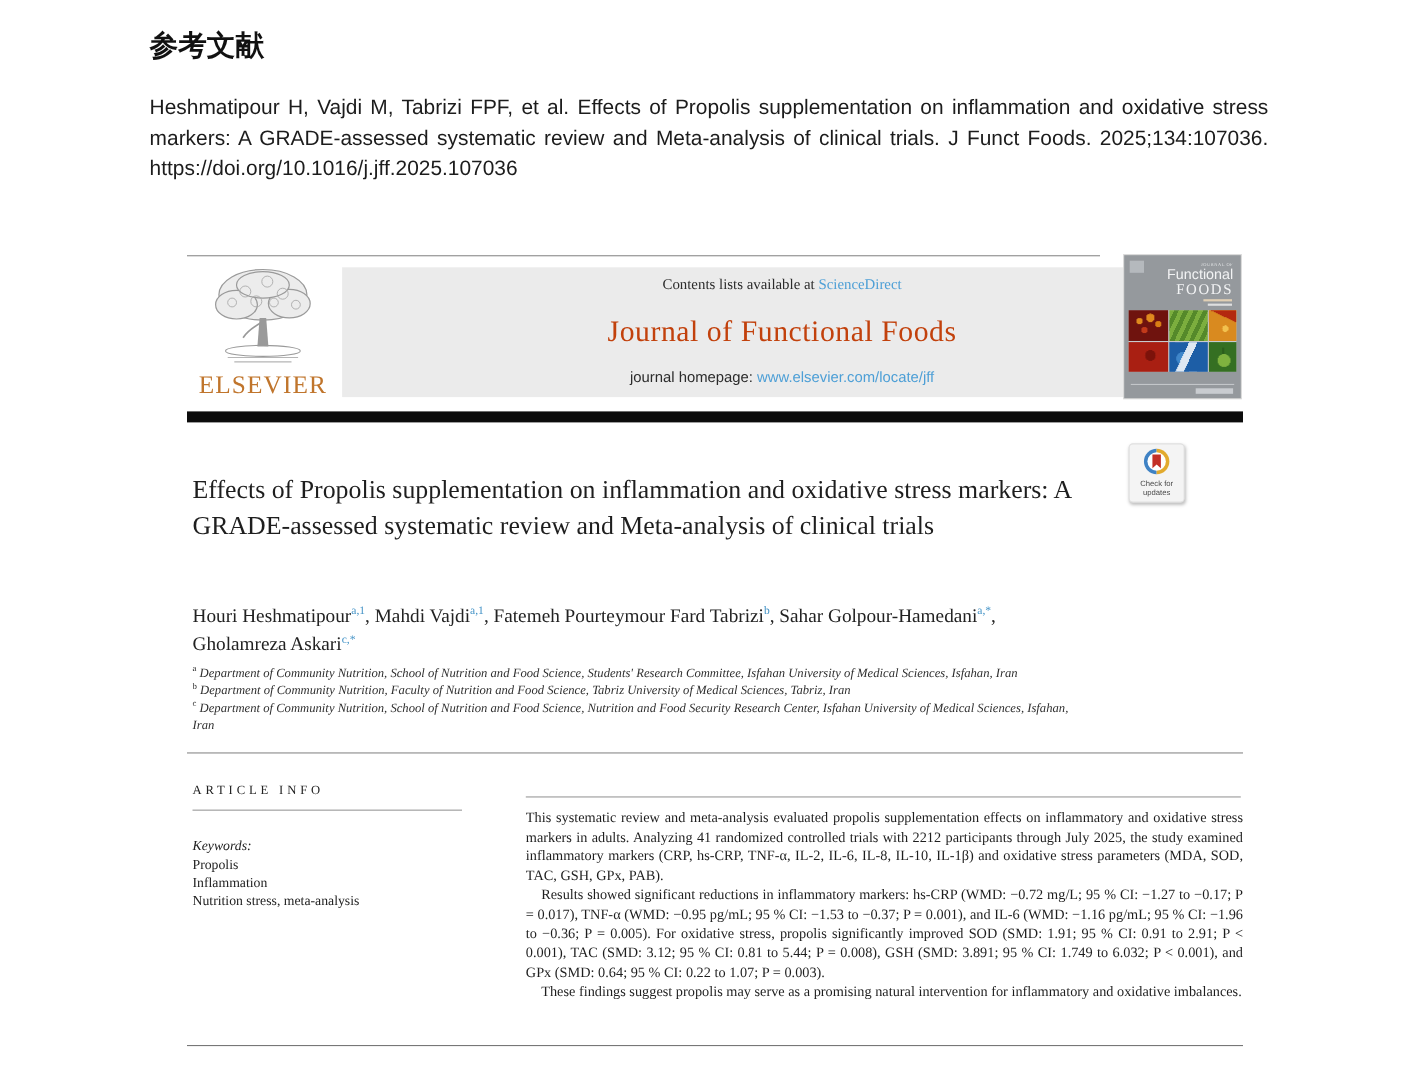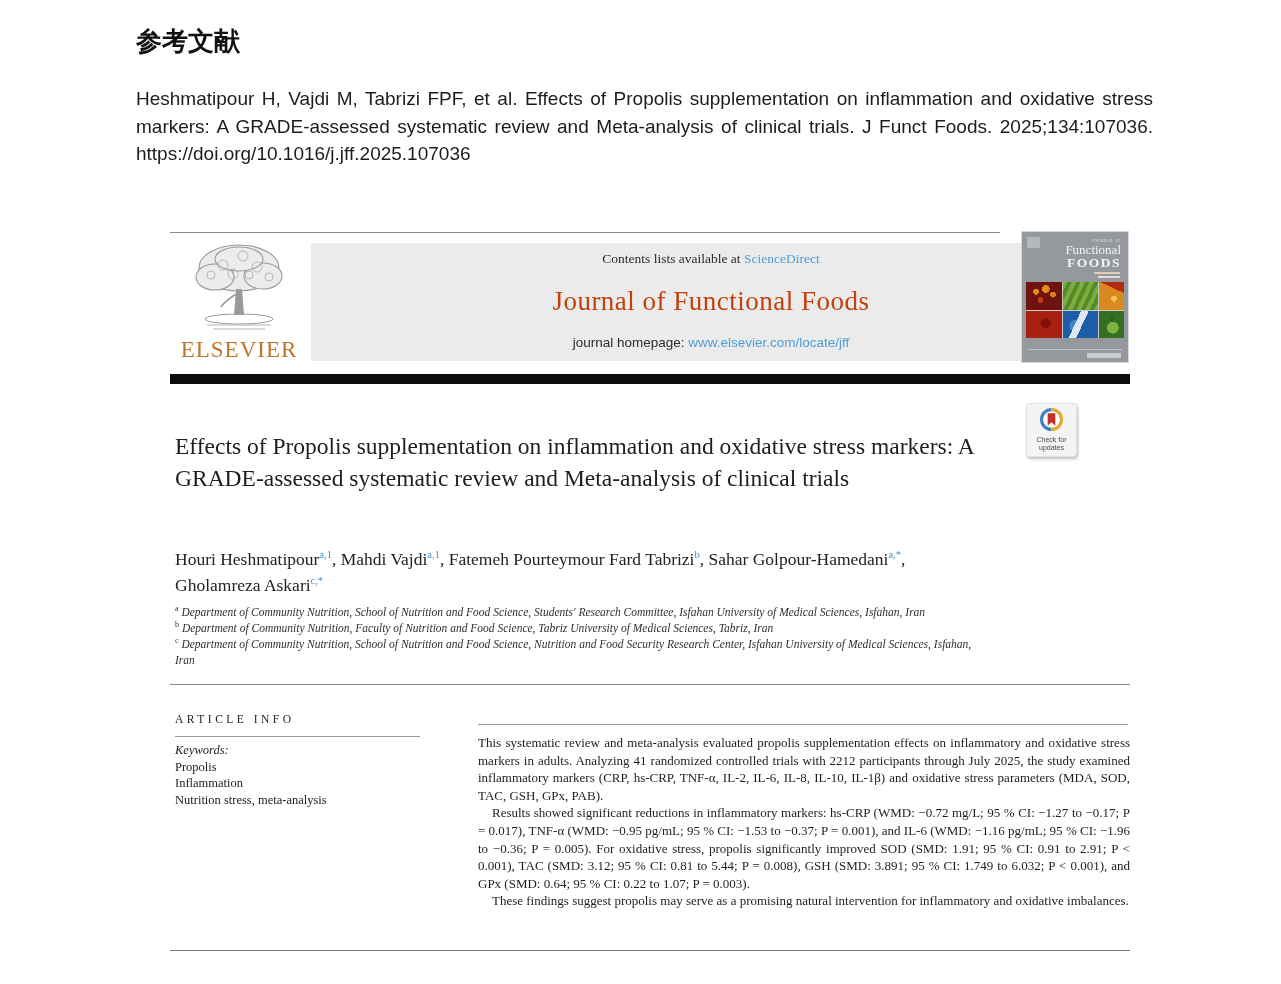--- a/index.html
+++ b/index.html
@@ -37,22 +37,22 @@
   .mast-journal  { font-size:27px; color:#c2410c; font-family:"Liberation Serif", serif; letter-spacing:0.5px; }
   .mast-homepage { font-size:13.5px; color:#2b2b2b; font-family:"Liberation Sans", sans-serif;text-align:center; }
   .link-blue { color:#4d9fd6; }
 
   
   .cover { position:absolute; left:852px; top:7px; width:106px; height:130px; background:#95999d;
            box-shadow:0 0 0 1px #d7d7d7; overflow:hidden; }
   .cover-logo-box { position:absolute; left:5px; top:5px; width:13px; height:11px; background:#b5b9bd; }
   .cover-titles { position:absolute; right:7px; top:6px; text-align:right; color:#f2f3f4; }
   .cover-kicker { font-size:4px; letter-spacing:0.5px; color:#dfe1e3; }
-  .cover-name1 { font-size:13px; font-family:Liberation Serif, serif; line-height:13px; }
-  .cover-name2 { font-size:13.5px; font-weight:700; font-family:"Liberation Serif", serif; letter-spacing:1.5px; line-height:14px; }
+  .cover-name1 { font-size:13px; font-family:Liberation Sans, sans-serif; line-height:13px; }
+  .cover-name2 { font-size:13.5px; font-weight:400; font-family:"Liberation Serif", serif; letter-spacing:1.5px; line-height:14px; }
   .cover-editor-bar { position:absolute; right:8px; height:2px; background:rgba(238,216,184,0.85); }
   .eb1 { top:40px; width:26px; } .eb2 { top:44px; width:22px; background:rgba(240,240,240,0.8); }
   .cover-mosaic { position:absolute; left:4px; top:50px; width:98px; height:56px;
                   display:grid; grid-template-columns:37% 35% 26%; grid-template-rows:1fr 1fr; gap:1px; background:#c8cbce; }
   .tile { width:100%; height:100%; }
   .t1 { background:
         radial-gradient(circle 3px at 28% 35%, #e08a1e 95%, transparent),
         radial-gradient(circle 4px at 55% 25%, #e08a1e 95%, transparent),
         radial-gradient(circle 3px at 75% 45%, #d97f14 95%, transparent),
         radial-gradient(circle 3px at 40% 65%, #c23a1a 95%, transparent),
@@ -88,21 +88,21 @@
 
   .mid-line { position:absolute; left:0; top:459px; width:960px; border-top:1px solid #8a8a8a; }
   .bottom-line { position:absolute; left:0; top:725px; width:960px; border-top:1px solid #777; }
 
   
   .col-left { position:absolute; left:5px; top:488px; width:248px; }
   .col-right { position:absolute; left:308px; top:488px; width:652px; }
   .section-header { font-size:11.5px; letter-spacing:3.5px; color:#222; font-family:"Liberation Serif", serif; }
   .col-rule { border-top:1px solid #999; margin-top:11px; }
   .col-left .col-rule { width:245px; } .col-right .col-rule { width:650px; }
-  .keywords { margin-top:5px; font-size:12.5px; line-height:16.5px; color:#222;font-family:Liberation Serif, serif; }
+  .keywords { margin-top:24px; font-size:12.5px; line-height:16.5px; color:#222;font-family:Liberation Serif, serif; }
   .kw-label { font-style:italic; }
   .kw-item { display:block; }
   .abstract-body { margin-top:9px; font-size:13px; line-height:17.6px; text-align:justify; color:#1e1e1e; }
   .abstract-body p.indent { text-indent:14px; }
 </style>
 </head>
 <body>
 
 <div class="doc-heading">参考文献</div>
 <div class="citation">Heshmatipour H, Vajdi M, Tabrizi FPF, et al. Effects of Propolis supplementation on inflammation and oxidative stress markers: A GRADE-assessed systematic review and Meta-analysis of clinical trials. J Funct Foods. 2025;134:107036. https://doi.org/10.1016/j.jff.2025.107036</div>

